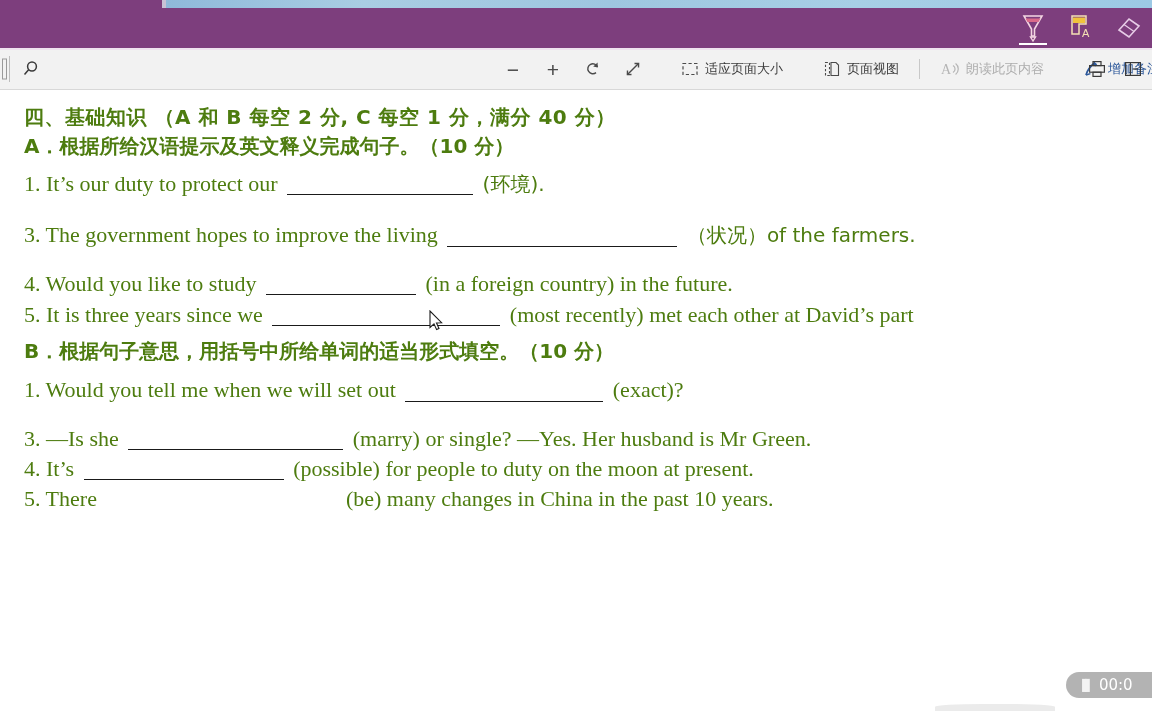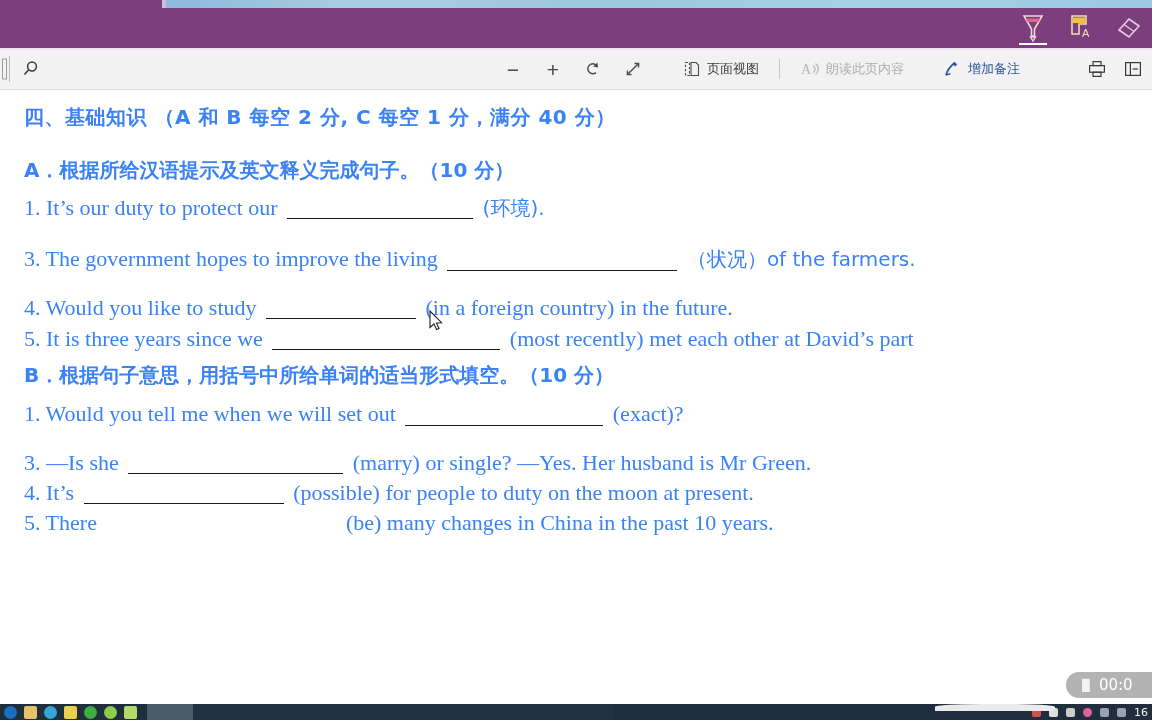--- a/index.html
+++ b/index.html
@@ -86,29 +86,29 @@
   .plus-minus { font-size: 21px; color: #4a4a4a; line-height: 1; font-weight: 300; }
 
   
   .page {
     position: absolute; left: 0; top: 90px; width: 1152px; height: 614px;
     background: #ffffff; overflow: hidden;
   }
   .doc {
     position: relative;
     font-family: "Liberation Serif", serif;
-    color: #3b82f6;
+    color: #4d7c0f;
     padding: 0 0 0 24px;
   }
   .h-main {
     font-size: 25px; font-weight: bold; letter-spacing: .5px;
     margin-top: 14px; white-space: nowrap;
   }
   .h-sec {
-    font-size: 23px; font-weight: bold; margin-top: 26px; white-space: nowrap;
+    font-size: 23px; font-weight: bold; margin-top: 2px; white-space: nowrap;
   }
   .q {
     font-size: 22px; white-space: nowrap; line-height: 1.06;
   }
   .blank {
     display: inline-block; border-bottom: 1.6px solid #1a1a1a;
     vertical-align: bottom; height: 19px; margin: 0 4px;
   }
   .blank.invisible { border-bottom: none; }
   .cn { font-family: "DejaVu Sans", sans-serif; font-size: 20px; }
@@ -240,20 +240,26 @@
       </div>
 
       <div class="icon-btn" style="width:36px;">
         <svg width="20" height="20" viewBox="0 0 20 20">
           <line x1="4.5" y1="15.5" x2="15.5" y2="4.5" stroke="#4a4a4a" stroke-width="1.4"></line>
           <path d="M11.5 4.5 L15.6 4.4 L15.5 8.5" fill="none" stroke="#4a4a4a" stroke-width="1.4"></path>
           <path d="M8.5 15.5 L4.4 15.6 L4.5 11.5" fill="none" stroke="#4a4a4a" stroke-width="1.4"></path>
         </svg>
       </div>
 
+      <div class="icon-btn text" style="margin-left:18px;">
+        <svg width="18" height="18" viewBox="0 0 18 18">
+          <rect x="2" y="3.5" width="14" height="11" fill="none" stroke="#4a4a4a" stroke-width="1.2" stroke-dasharray="3.2 2.3"></rect>
+        </svg>
+        <span class="lbl">适应页面大小</span>
+      </div>
 
       <div class="icon-btn text" style="margin-left:20px;">
         <svg width="18" height="18" viewBox="0 0 18 18">
           <rect x="2.5" y="2.5" width="4" height="13" fill="none" stroke="#4a4a4a" stroke-width="1.1" stroke-dasharray="2.4 1.8"></rect>
           <path d="M8 2.5 L13 2.5 L15.5 5 L15.5 15.5 L8 15.5 Z" fill="none" stroke="#4a4a4a" stroke-width="1.1"></path>
         </svg>
         <span class="lbl">页面视图</span>
       </div>
 
       <div class="sep"></div>
@@ -367,37 +373,15 @@
     <svg class="cursor" viewBox="0 0 16 24">
       <path d="M1 1 L1 17.5 L5 13.8 L7.6 19.6 L10 18.5 L7.5 12.9 L12.6 12.7 Z" fill="#ffffff" stroke="#1a1a1a" stroke-width="1.1"></path>
     </svg>
   </div>
 
   <div class="rec-timer">
     <span class="pause">▐▌</span>
     <span>00:0</span>
   </div>
 
-  <div class="taskbar">
-    <div class="tb-icons">
-      <div class="tb-ico" style="background:#1b6ec2;border-radius:50%;"></div>
-      <div class="tb-ico" style="background:#e8c06a;"></div>
-      <div class="tb-ico" style="background:#36a6d6;border-radius:50%;"></div>
-      <div class="tb-ico" style="background:#e8d04a;"></div>
-      <div class="tb-ico" style="background:#3fae3f;border-radius:50%;"></div>
-      <div class="tb-ico" style="background:#8fce4a;border-radius:50%;"></div>
-      <div class="tb-ico" style="background:#b7d96a;"></div>
-    </div>
-    <div class="tb-thumb"></div>
-    <div class="tb-thumb2"></div>
-    <div class="tb-right">
-      <div class="tb-ico" style="width:9px;height:9px;background:#d05050;"></div>
-      <div class="tb-ico" style="width:9px;height:9px;background:#dddddd;"></div>
-      <div class="tb-ico" style="width:9px;height:9px;background:#cccccc;"></div>
-      <div class="tb-ico" style="width:9px;height:9px;background:#e0609b;border-radius:50%;"></div>
-      <div class="tb-ico" style="width:9px;height:9px;background:#9aa3ad;"></div>
-      <div class="tb-ico" style="width:9px;height:9px;background:#9aa3ad;"></div>
-      <span class="tb-clock">16</span>
-    </div>
-  </div>
   <div class="tb-white-blob"></div>
 
 </div>
 
 </body></html>

